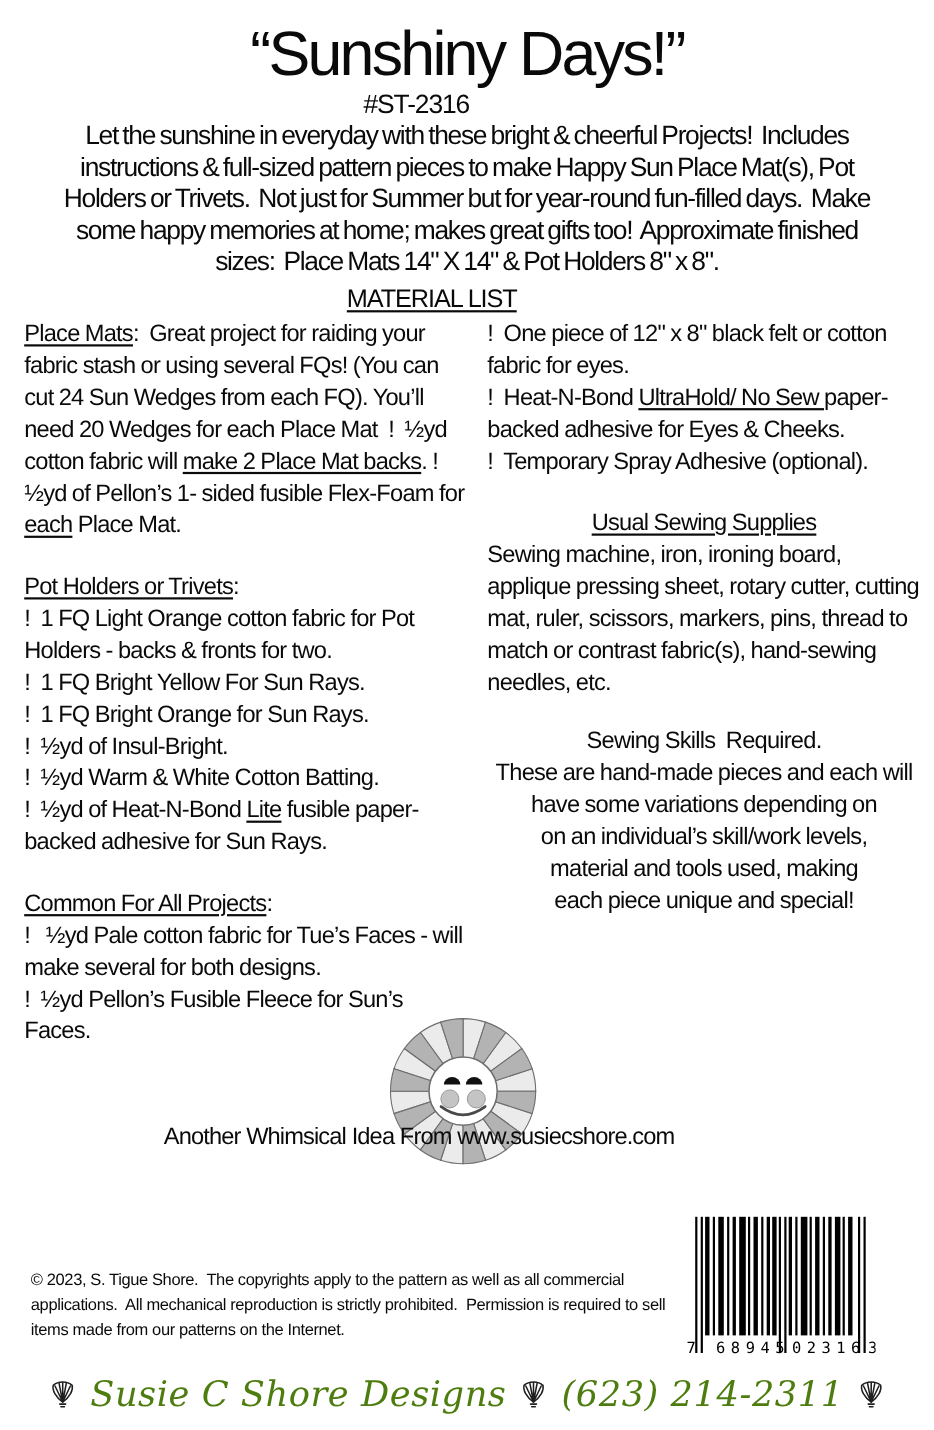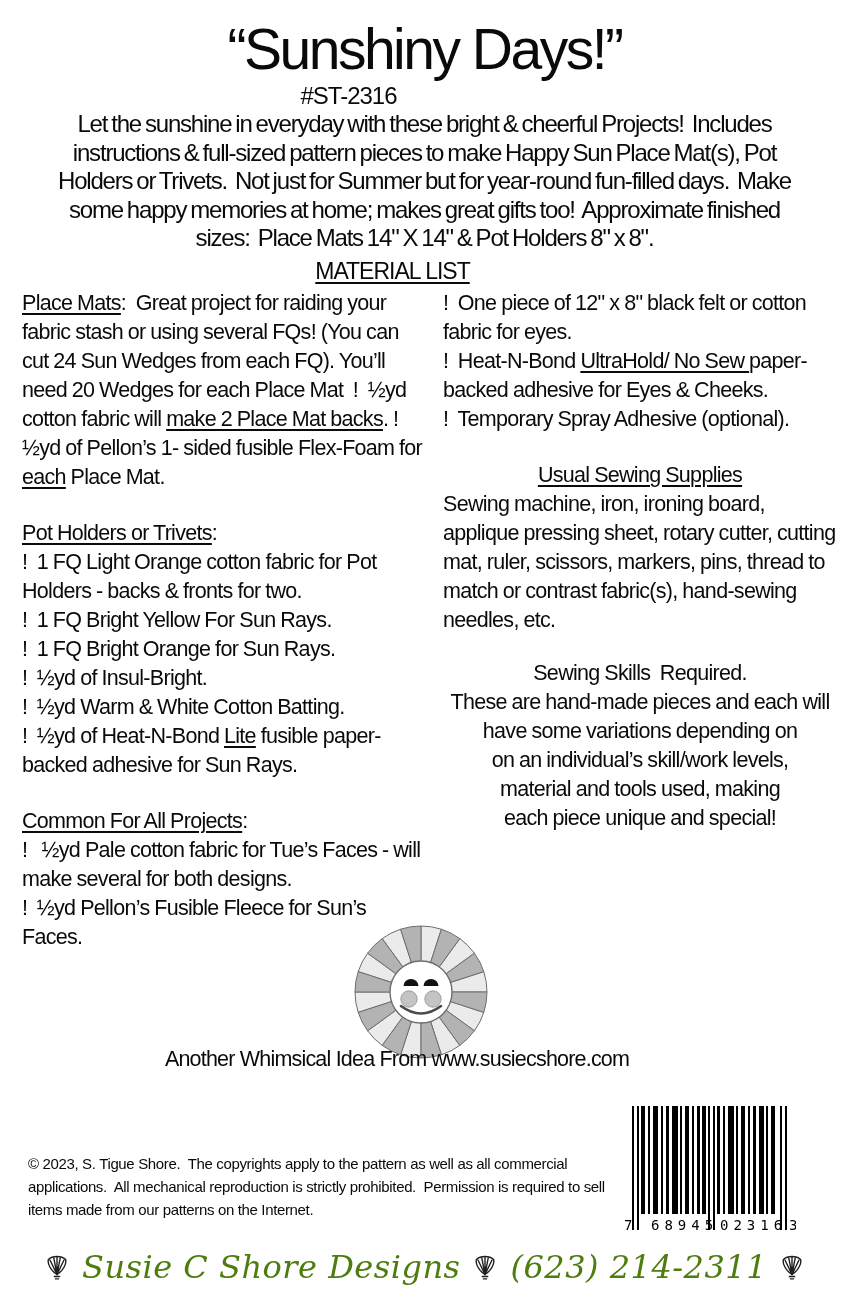--- a/index.html
+++ b/index.html
@@ -5,21 +5,21 @@
   html,body{margin:0;padding:0;}
   body{
     width:849px;height:1300px;position:relative;background:#fff;color:#0a0a0a;
     font-family:"Liberation Sans",sans-serif;overflow:hidden;
   }
   .abs{position:absolute;}
   .ctr{text-align:center;}
   .u{text-decoration:underline;text-decoration-thickness:1.6px;text-underline-offset:3px;}
 
   .title{top:16px;left:0;width:849px;font-size:57px;letter-spacing:-2.5px;font-weight:400;white-space:pre;}
-  .stnum{top:82px;left:0;width:697px;font-size:24px;letter-spacing:-1px;}
+  .stnum{top:82px;left:0;width:697px;font-size:24px;letter-spacing:-1px;padding-left:30px;}
   .intro{top:110px;left:24px;width:801px;font-size:24px;line-height:28.5px;letter-spacing:-1.2px;word-spacing:-1.5px;}
   .intro div{white-space:pre;}
   .material{top:258px;left:0;width:785px;font-size:23px;letter-spacing:-1px;}
 
   .col{font-size:21.5px;line-height:29px;letter-spacing:-0.7px;word-spacing:-0.5px;}
   .leftcol{top:289px;left:22px;width:406px;}
   .rightcol{top:289px;left:443px;width:394px;}
   .para{white-space:pre-wrap;}
   .gap{height:27px;}
   .gap-sm{height:24px;}
@@ -27,21 +27,21 @@
 
   .supplies-head,.skills-head{text-align:center;white-space:pre;}
   .skills-lines div{text-align:center;white-space:pre;}
 
   .sun{top:922px;left:351px;}
   .sun path.wedge{stroke:#6e6e6e;stroke-width:1;}
   .sun .face{fill:#ffffff;stroke:#6e6e6e;stroke-width:1.4;}
   .sun .smile{fill:none;stroke:#4a4a4a;stroke-width:2.6;stroke-linecap:round;}
   .sun .cheek{stroke:#8f8f8f;stroke-width:0.8;}
 
-  .whimsical{top:1047px;left:0;width:762px;font-size:21.5px;letter-spacing:-0.8px;white-space:pre;padding-left:16px;}
+  .whimsical{top:1021px;left:0;width:762px;font-size:21.5px;letter-spacing:-0.8px;white-space:pre;}
   .copyright{top:1152px;left:28px;width:588px;font-size:15px;line-height:23px;letter-spacing:-0.35px;white-space:pre-wrap;text-align:left;}
 
   .barcode{top:1106px;left:624px;}
   .barcode rect{fill:#000;}
   .barcode text{font-family:"DejaVu Sans Mono",monospace;font-size:14px;fill:#000;}
   .bc-group{letter-spacing:5px;}
 
   .footer{top:1248px;left:0;width:849px;display:flex;justify-content:center;align-items:center;gap:12px;
     font-family:"DejaVu Serif",serif;font-style:italic;font-size:32px;letter-spacing:0.5px;color:#4d7c0f;}
   .shell{flex:0 0 auto;}

